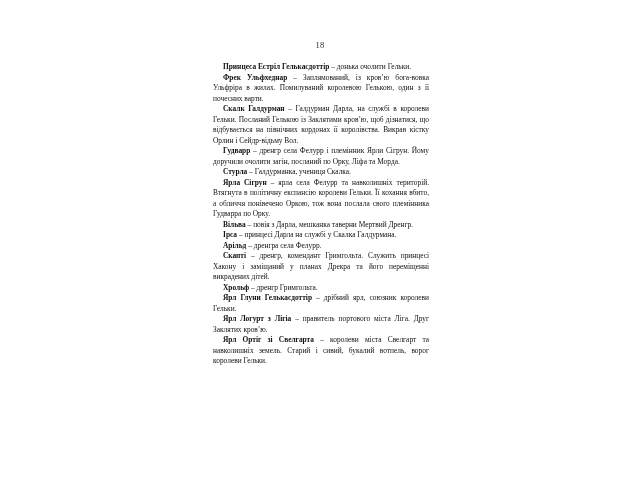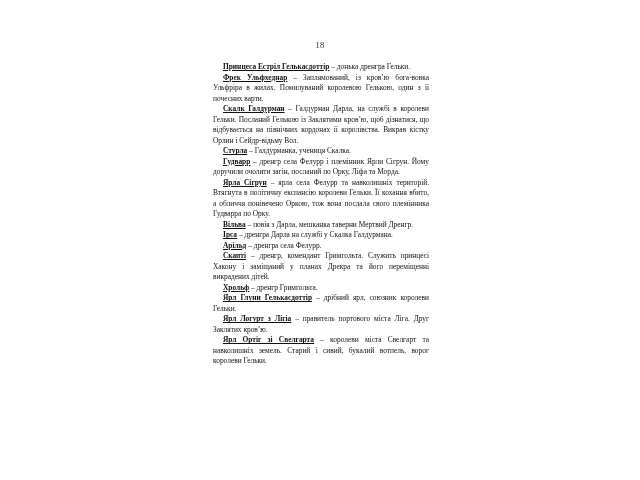--- a/index.html
+++ b/index.html
@@ -41,47 +41,46 @@
     line-height: 1.42;
     text-align: justify;
     text-indent: 10px;
     margin: 0;
     color: #111111;
     -webkit-hyphens: auto;
     hyphens: auto;
   }
   .term {
     font-weight: bold;
-    text-decoration: underline;
   }
 </style>
 </head>
 <body>
 
 <div class="page">
 
   <div class="folio">18</div>
 
   <div class="textblock">
 
-    <p class="entry"><span class="term">Принцеса Естріл Гелькасдоттір</span><span> – донька дренгра Гельки.</span></p>
+    <p class="entry"><span class="term">Принцеса Естріл Гелькасдоттір</span><span> – донька очолити Гельки.</span></p>
 
     <p class="entry"><span class="term">Фрек Ульфхеднар</span><span> – Заплямований, із кров’ю бога-вовка Ульфріра в жилах. Помилуваний королевою Гелькою, один з її почесних варти.</span></p>
 
     <p class="entry"><span class="term">Скалк Галдурман</span><span> – Галдурман Дарла, на службі в королеви Гельки. Посланий Гелькою із Заклятими кров’ю, щоб дізнатися, що відбувається на північних кордонах її королівства. Викрав кістку Орлин і Сейдр-відьму Вол.</span></p>
 
+    <p class="entry"><span class="term">Гудварр</span><span> – дренгр села Фелурр і племінник Ярли Сігрун. Йому доручили очолити загін, посланий по Орку, Ліфа та Морда.</span></p>
+
     <p class="entry"><span class="term">Стурла</span><span> – Галдурманка, учениця Скалка.</span></p>
-
-    <p class="entry"><span class="term">Гудварр</span><span> – дренгр села Фелурр і племінник Ярли Сігрун. Йому доручили очолити загін, посланий по Орку, Ліфа та Морда.</span></p>
 
     <p class="entry"><span class="term">Ярла Сігрун</span><span> – ярла села Фелурр та навколишніх територій. Втягнута в політичну експансію королеви Гельки. Її кохання вбито, а обличчя понівечено Оркою, тож вона послала свого племінника Гудварра по Орку.</span></p>
 
     <p class="entry"><span class="term">Вільва</span><span> – повія з Дарла, мешканка таверни Мертвий Дренгр.</span></p>
 
-    <p class="entry"><span class="term">Ірса</span><span> – дренгра Дарла на службі у Скалка Галдурмана.</span></p>
+    <p class="entry"><span class="term">Ірса</span><span> – принцесі Дарла на службі у Скалка Галдурмана.</span></p>
 
     <p class="entry"><span class="term">Арільд</span><span> – дренгра села Фелурр.</span></p>
 
     <p class="entry"><span class="term">Скапті</span><span> – дренгр, комендант Гримгольта. Служить принцесі Хакону і заміщаний у планах Дрекра та його переміщенні викрадених дітей.</span></p>
 
     <p class="entry"><span class="term">Хрольф</span><span> – дренгр Гримгольта.</span></p>
 
     <p class="entry"><span class="term">Ярл Глуни Гелькасдоттір</span><span> – дрібний ярл, союзник королеви Гельки.</span></p>
 
 

